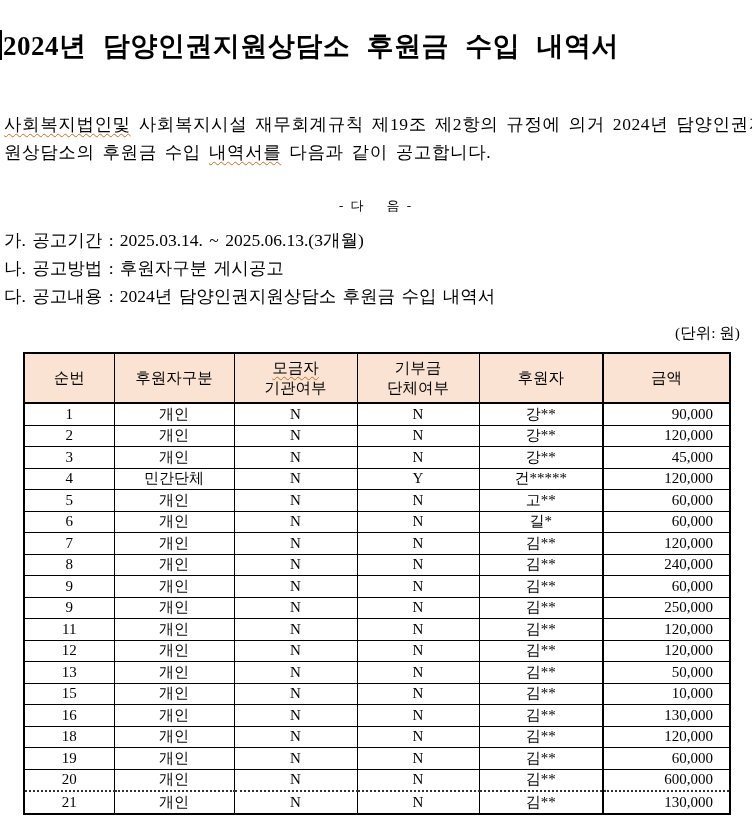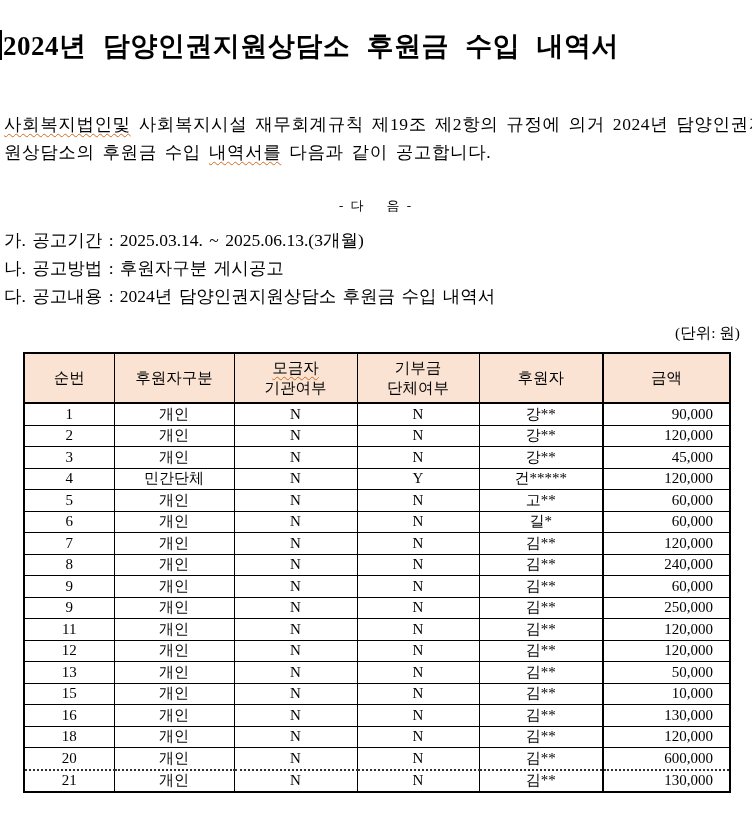--- a/index.html
+++ b/index.html
@@ -224,20 +224,28 @@
         </tr>
         <tr>
           <td class="c-no">18</td>
           <td class="c-type">개인</td>
           <td class="c-yn">N</td>
           <td class="c-yn">N</td>
           <td class="c-donor">김**</td>
           <td class="c-amount b-left">120,000</td>
         </tr>
         <tr>
+          <td class="c-no">19</td>
+          <td class="c-type">개인</td>
+          <td class="c-yn">N</td>
+          <td class="c-yn">N</td>
+          <td class="c-donor">김**</td>
+          <td class="c-amount b-left">60,000</td>
+        </tr>
+        <tr>
           <td class="c-no">20</td>
           <td class="c-type">개인</td>
           <td class="c-yn">N</td>
           <td class="c-yn">N</td>
           <td class="c-donor">김**</td>
           <td class="c-amount b-left">600,000</td>
         </tr>
         <tr class="page-break">
           <td class="c-no">21</td>
           <td class="c-type">개인</td>

